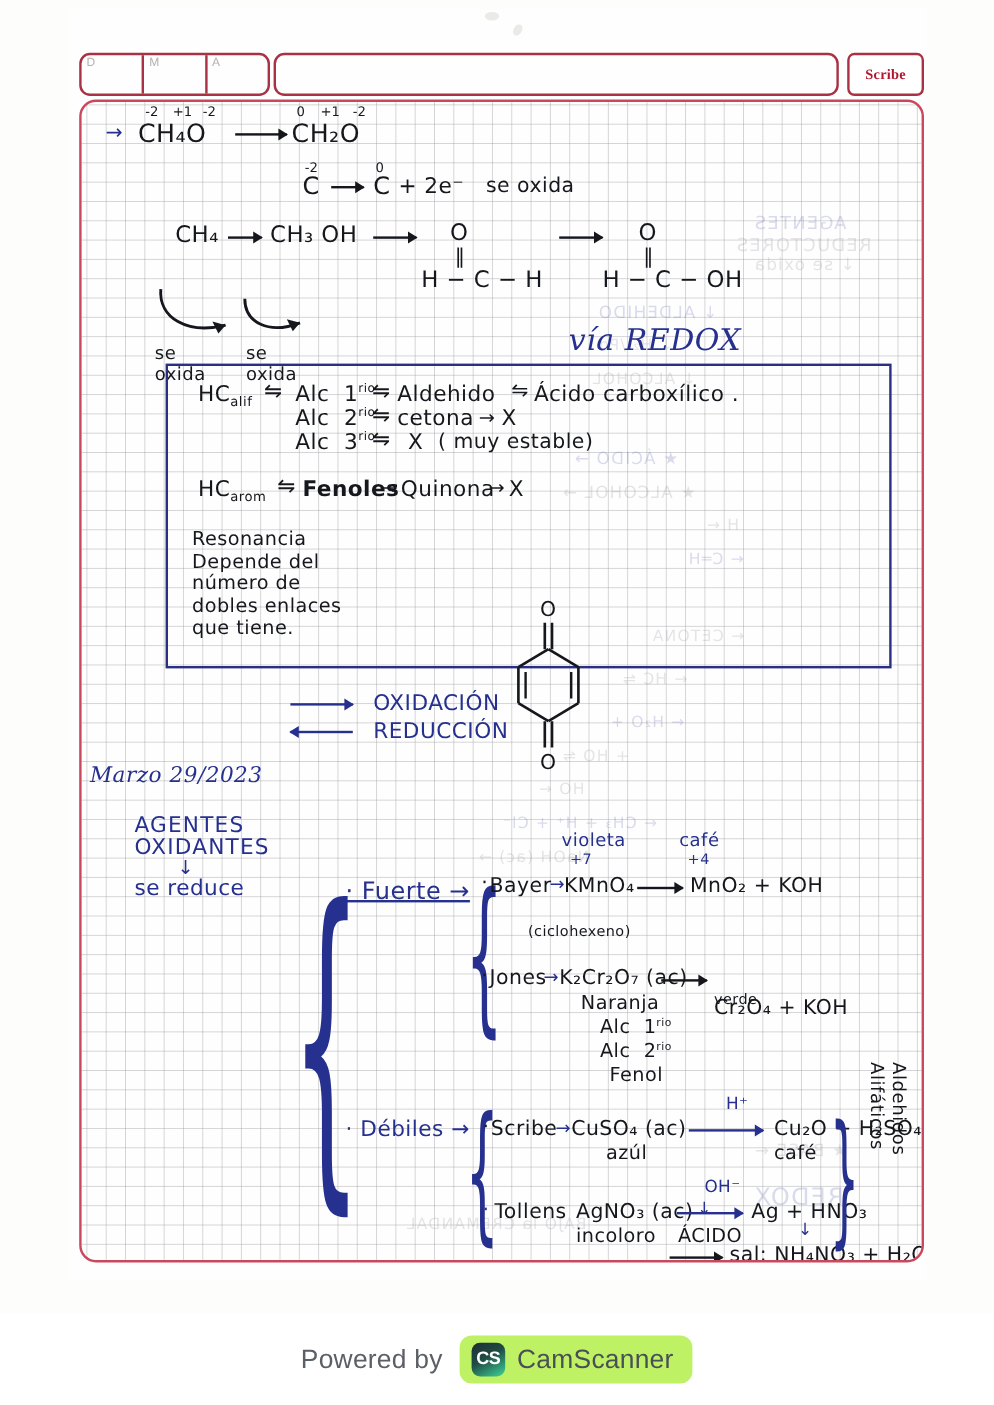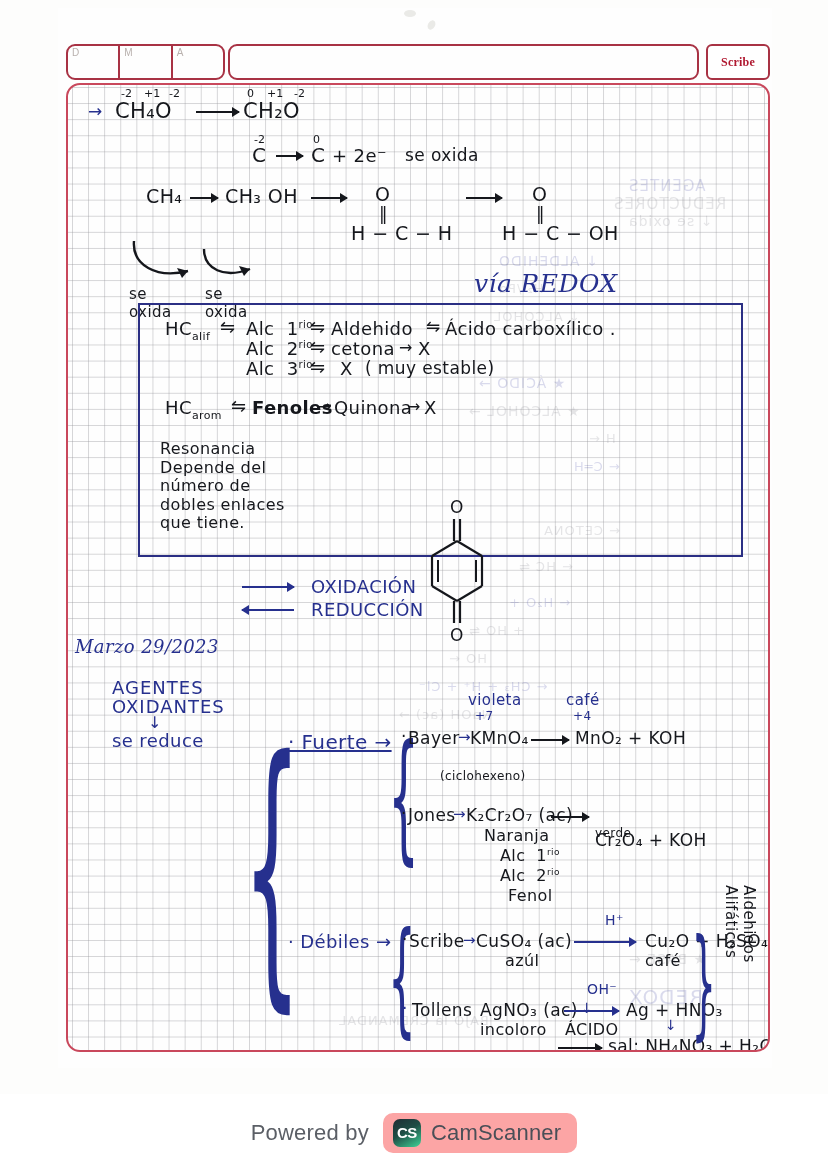--- a/index.html
+++ b/index.html
@@ -112,21 +112,21 @@
   #footer{
     position:absolute;left:0;top:1094px;width:828px;height:77px;
     background:#ffffff;display:flex;align-items:center;justify-content:center;
   }
   #footer .pw{
     font-family:"Liberation Sans",sans-serif;font-size:22px;color:#5b5f66;
     margin-right:14px;letter-spacing:.2px;
   }
   #csbadge{
     display:flex;align-items:center;gap:10px;
-    background:#fca5a5;border-radius:10px;padding:6px 16px 6px 10px;
+    background:#bef264;border-radius:10px;padding:6px 16px 6px 10px;
   }
   #cslogo{
     width:28px;height:28px;border-radius:7px;
     background:linear-gradient(150deg,#1f2c33 0%,#1f4d45 45%,#3ed598 100%);
     display:flex;align-items:center;justify-content:center;
     color:#fff;font-weight:bold;font-size:15px;
     font-family:"Liberation Sans",sans-serif;letter-spacing:-.5px;
   }
   #csname{
     font-family:"Liberation Sans",sans-serif;font-size:22px;color:#4a4f57;

